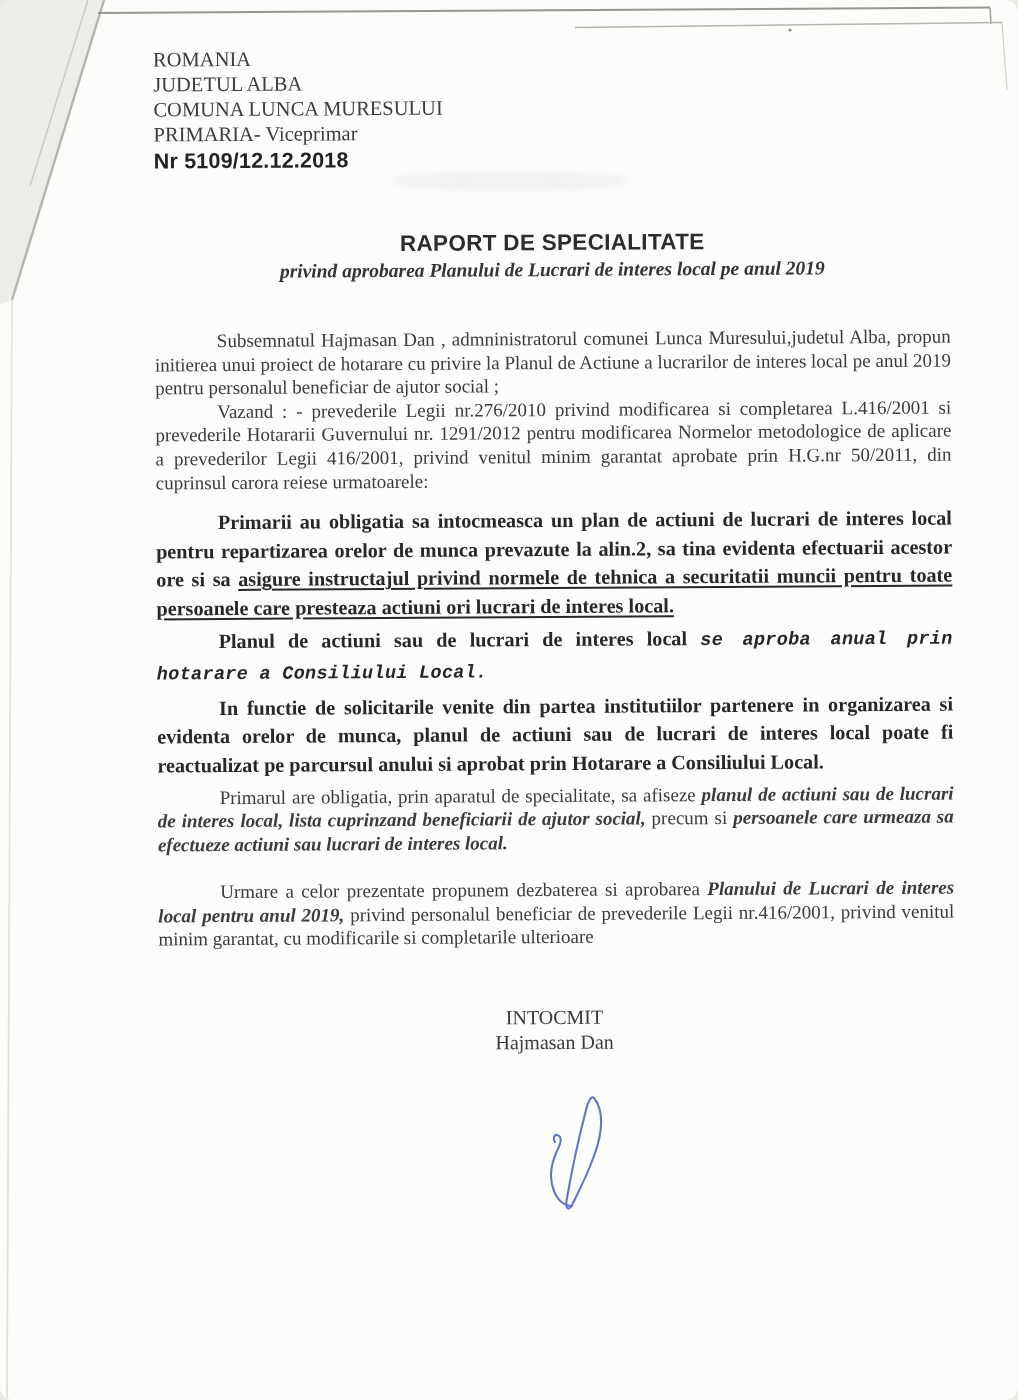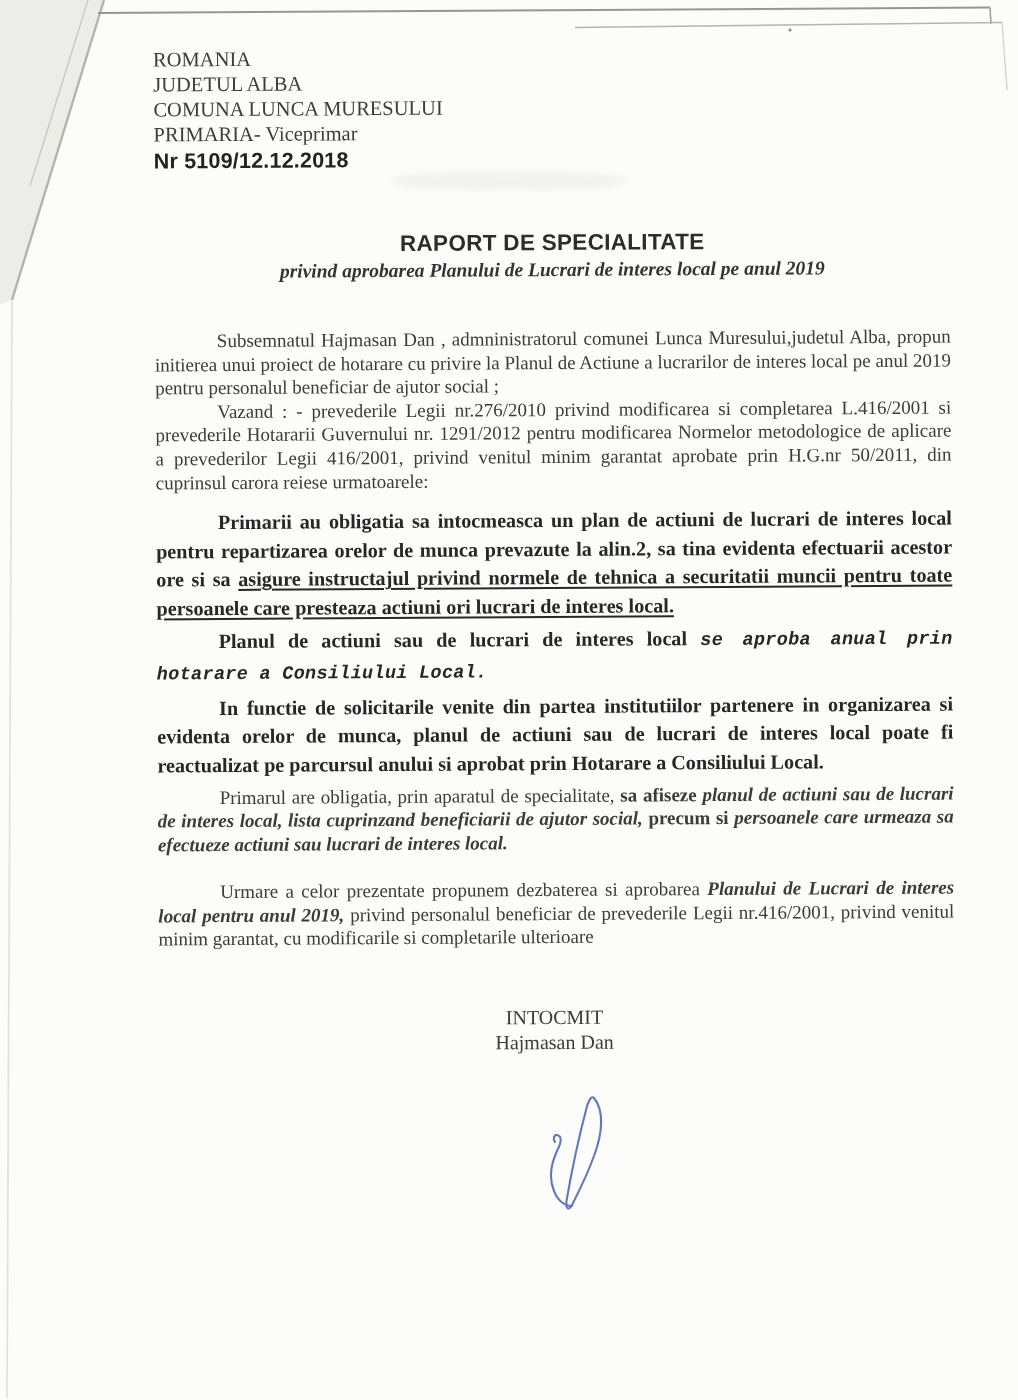--- a/index.html
+++ b/index.html
@@ -2,20 +2,21 @@
 <html><head>
 <meta charset="utf-8">
 <style>
   html, body { margin:0; padding:0; background:#e9e9e6; }
   .page {
     position:relative;
     width:1018px; height:1400px;
     background:#fcfcfb;
     overflow:hidden;
     font-family:"Liberation Serif", serif;
+    border-radius:13px;
   }
   .content {
     position:absolute;
     left:153px; top:45px; width:796px;
     transform:rotate(-0.35deg);
     transform-origin:50% 0;
     color:#3a3a3a;
   }
   .header-block { font-size:20.5px; line-height:25px; color:#3c3c3c; }
   .header-line { white-space:nowrap; }
@@ -46,21 +47,21 @@
     text-decoration:underline;
     text-decoration-thickness:2px;
     text-underline-offset:3px;
   }
   .mono-italic {
     font-family:"Liberation Mono", monospace;
     font-style:italic; font-weight:bold;
     font-size:18.5px; letter-spacing:0.3px;
   }
   .bold-italic { font-weight:bold; font-style:italic; }
-  .bold-upright { font-weight:bold; }
+  .bold-upright { font-weight:normal; }
   .mt-14 { margin-top:14px; }
   .mt-4  { margin-top:4px; }
   .mt-6  { margin-top:6px; }
   .mt-24 { margin-top:24px; }
   .sig-block {
     margin-top:56px; margin-left:308px; width:175px;
     text-align:center; font-size:20px; line-height:25px; color:#3b3b3b;
   }
   .sig-svg {
     position:absolute; left:520px; top:1082px;

